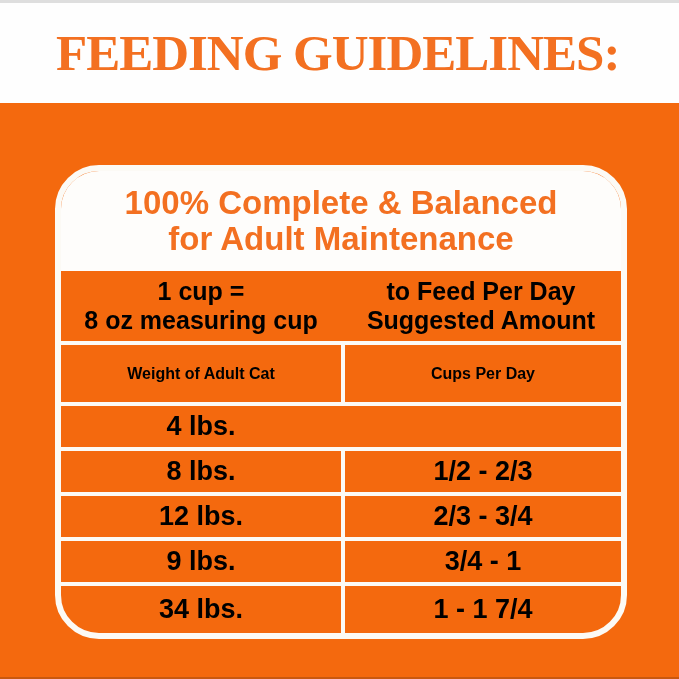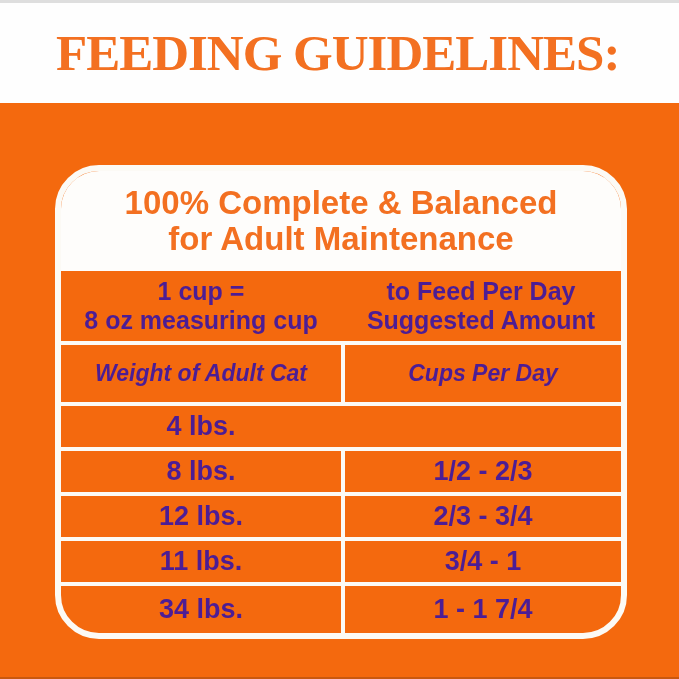--- a/index.html
+++ b/index.html
@@ -62,34 +62,33 @@
     color:var(--orange-text,#F37021);
     font-weight:bold;
     font-size:33px;line-height:36px;
     display:flex;flex-direction:column;
     align-items:center;justify-content:center;
     text-align:center;
   }
 
   .row{
     display:grid;grid-template-columns:1fr 1fr;
-    color:#4c1d95;font-weight:bold;text-align:right;
+    color:#000000;font-weight:bold;text-align:right;
     flex:0 0 auto;
   }
   .cell{
     display:flex;flex-direction:column;
     align-items:center;justify-content:center;
   }
   .vdiv{border-left:4px solid var(--off-white,#FCFAF5);}
 
   .info-row{height:70px;font-size:25px;line-height:29px;}
   .header-row{
-    height:61px;font-size:23px;
+    height:61px;font-size:16px;
     border-top:4px solid var(--off-white,#FCFAF5);
-    font-style:italic;
   }
   .data-row{
     height:45px;font-size:27px;
     border-top:4px solid var(--off-white,#FCFAF5);
   }
   .data-row.last{flex:1 1 auto;height:auto;}
 </style>
 </head>
 <body>
 
@@ -131,21 +130,21 @@
       <div class="cell">8 lbs.</div>
       <div class="cell vdiv">1/2 - 2/3</div>
     </div>
 
     <div class="row data-row">
       <div class="cell">12 lbs.</div>
       <div class="cell vdiv">2/3 - 3/4</div>
     </div>
 
     <div class="row data-row">
-      <div class="cell">11 lbs.</div>
+      <div class="cell">9 lbs.</div>
       <div class="cell vdiv">3/4 - 1</div>
     </div>
 
     <div class="row data-row last">
       <div class="cell">34 lbs.</div>
       <div class="cell vdiv">1 - 1 7/4</div>
     </div>
 
   </section>
 

